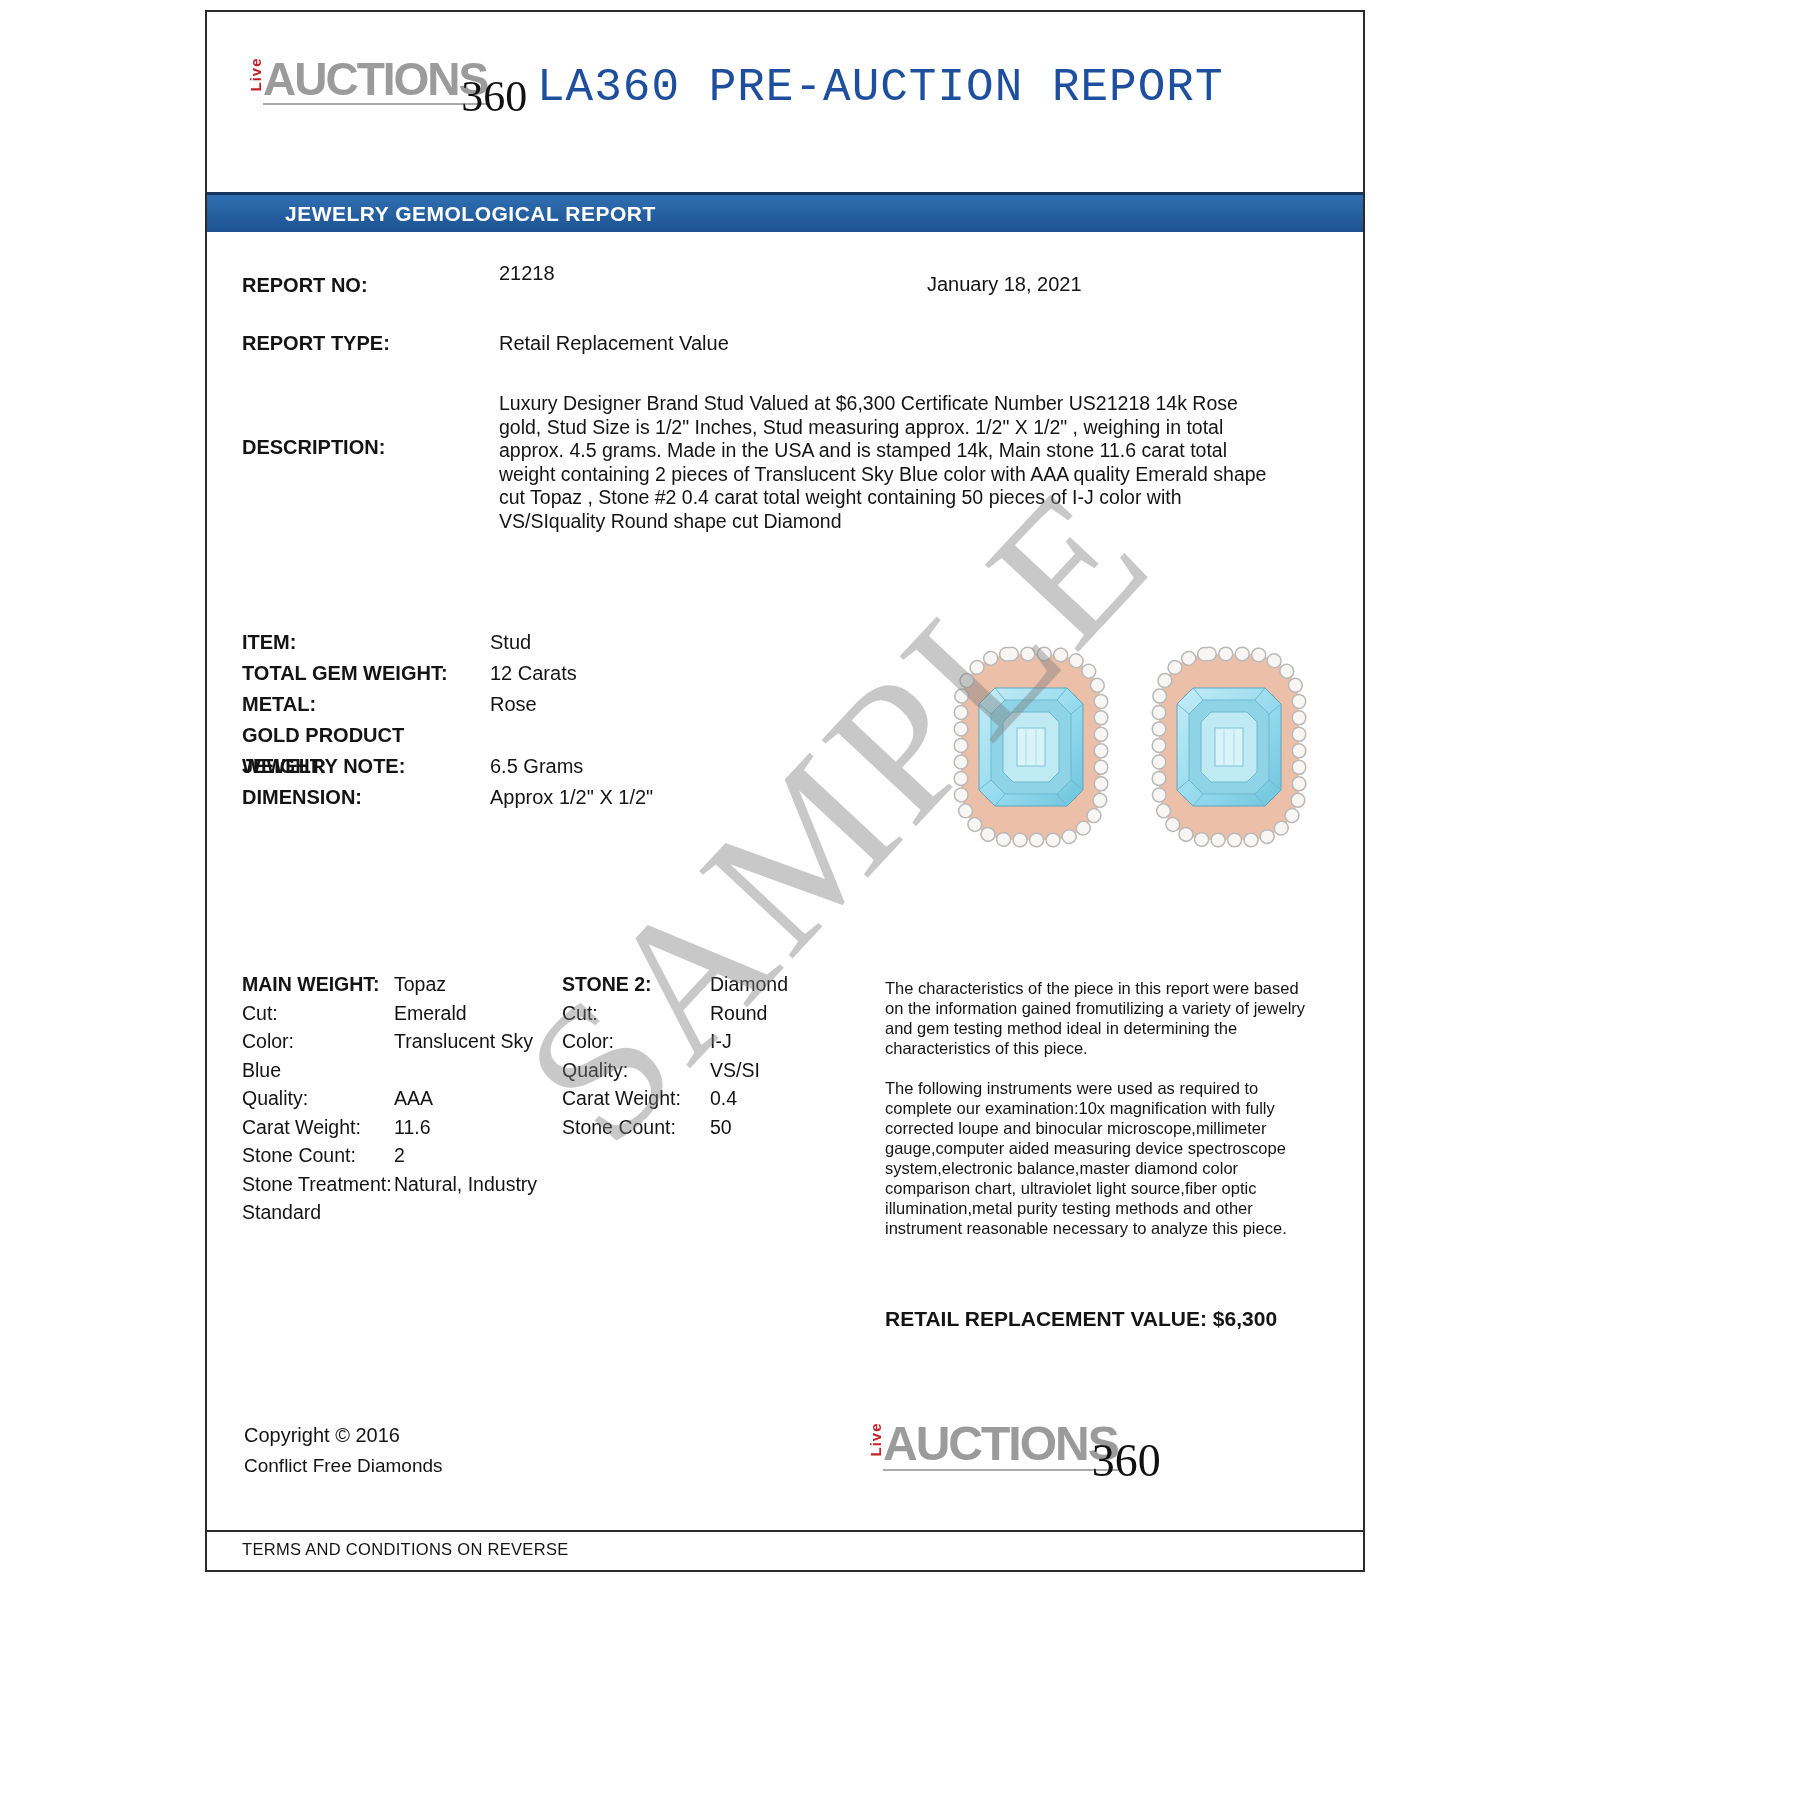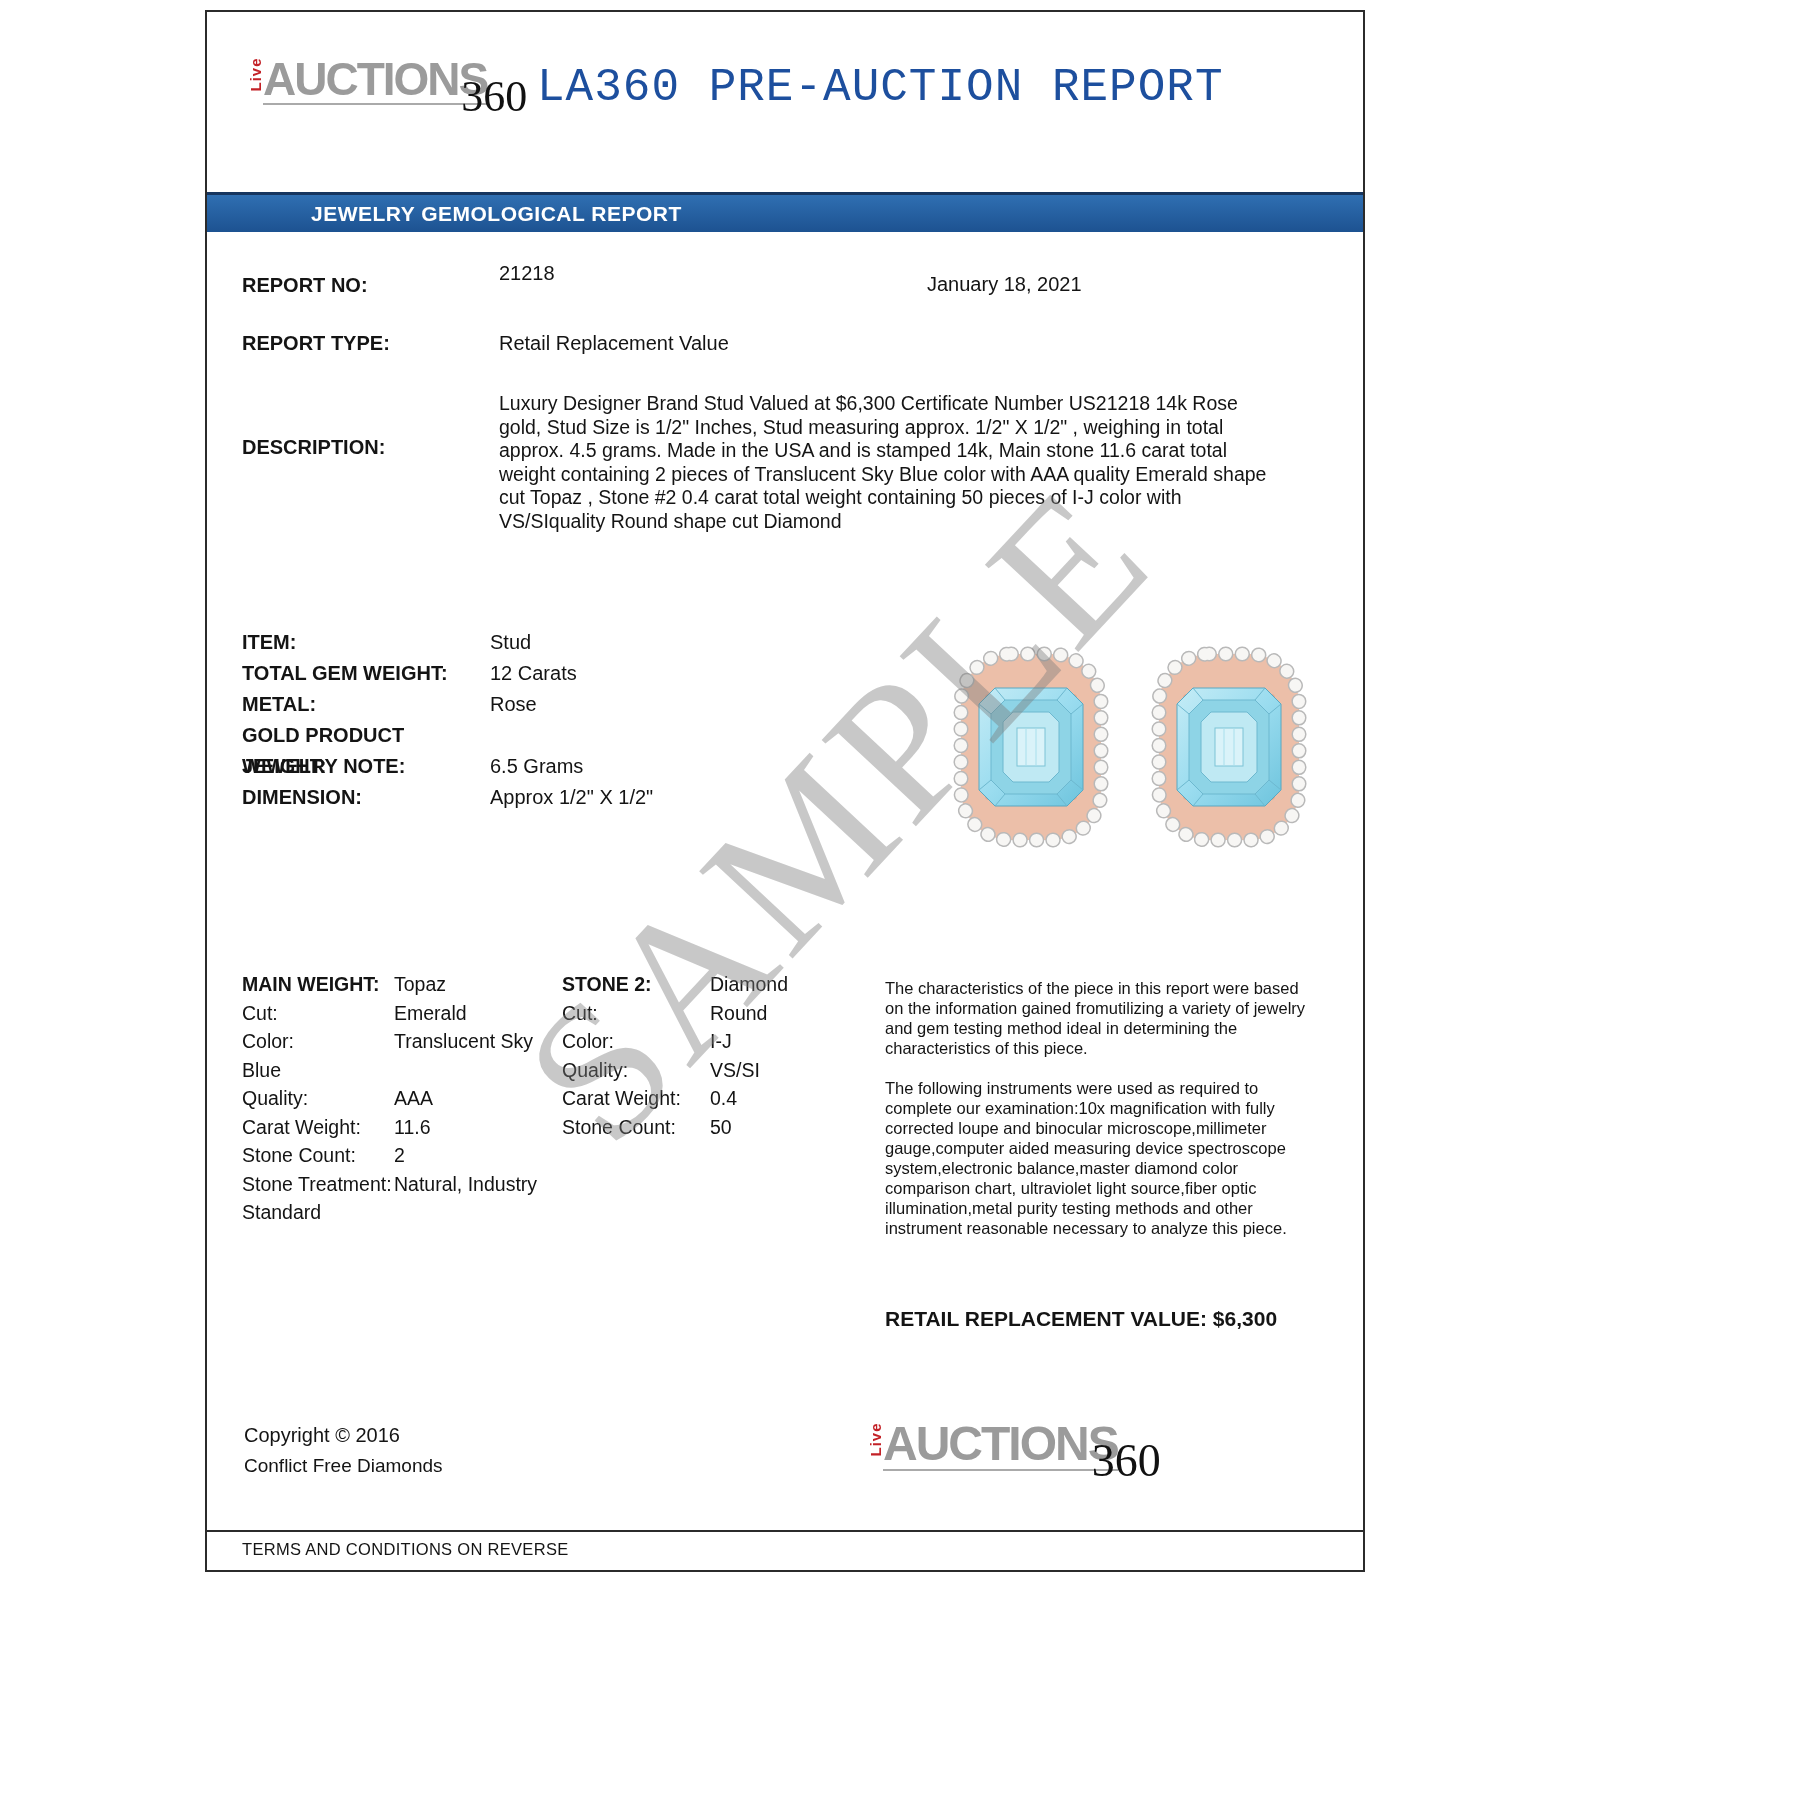--- a/index.html
+++ b/index.html
@@ -34,21 +34,21 @@
   
   .title {
     position:absolute; left:330px; top:50px; margin:0;
     font-family:Liberation Mono, monospace; font-weight:normal;
     font-size:46px; color:#1d4f9e; letter-spacing:1px; white-space:nowrap;
   }
   .banner {
     position:absolute; left:0; right:0; top:180px; height:40px;
     background:linear-gradient(180deg,#2f6fb2 0%, #1d5291 100%);
     border-top:3px solid #16355f; box-sizing:border-box;
-    display:flex; align-items:center; padding-left:104px;
+    display:flex; align-items:center; padding-left:78px;
     color:#ffffff; font-weight:bold; font-size:21px; letter-spacing:0.5px;
   }
 
   
   .lbl { position:absolute; font-weight:bold; font-size:20px; white-space:nowrap; }
   .val { position:absolute; font-size:20px; white-space:nowrap; }
   .desc {
     position:absolute; left:292px; top:380px; width:772px; margin:0;
     font-size:19.5px; line-height:23.5px; white-space:normal;
   }

